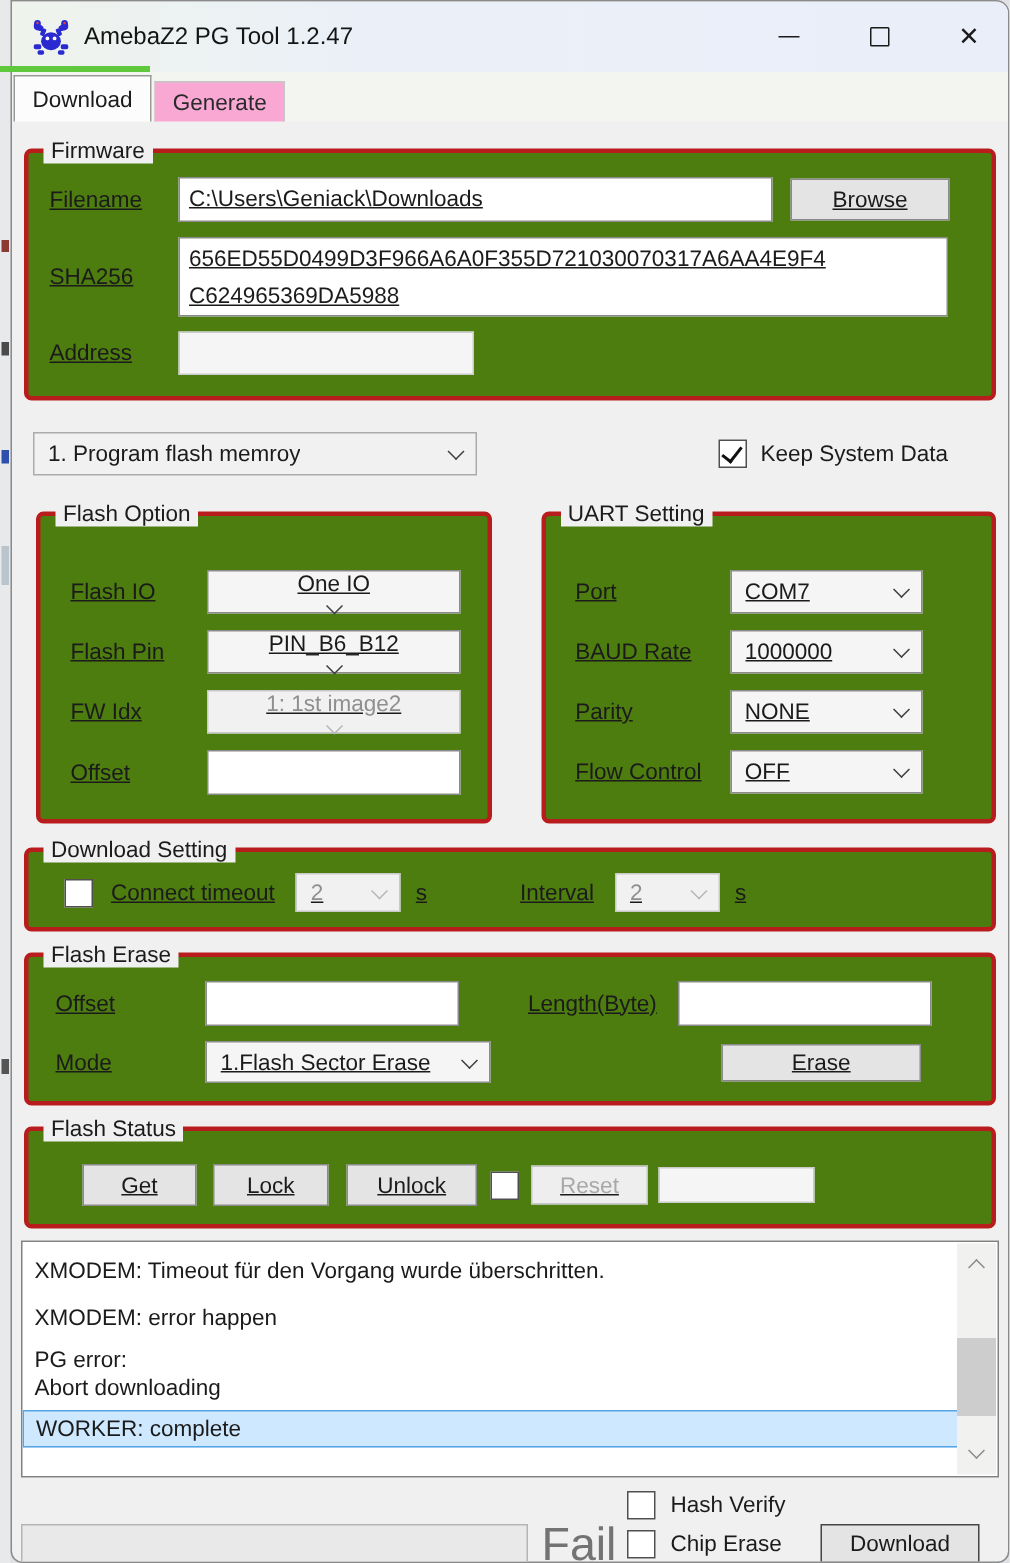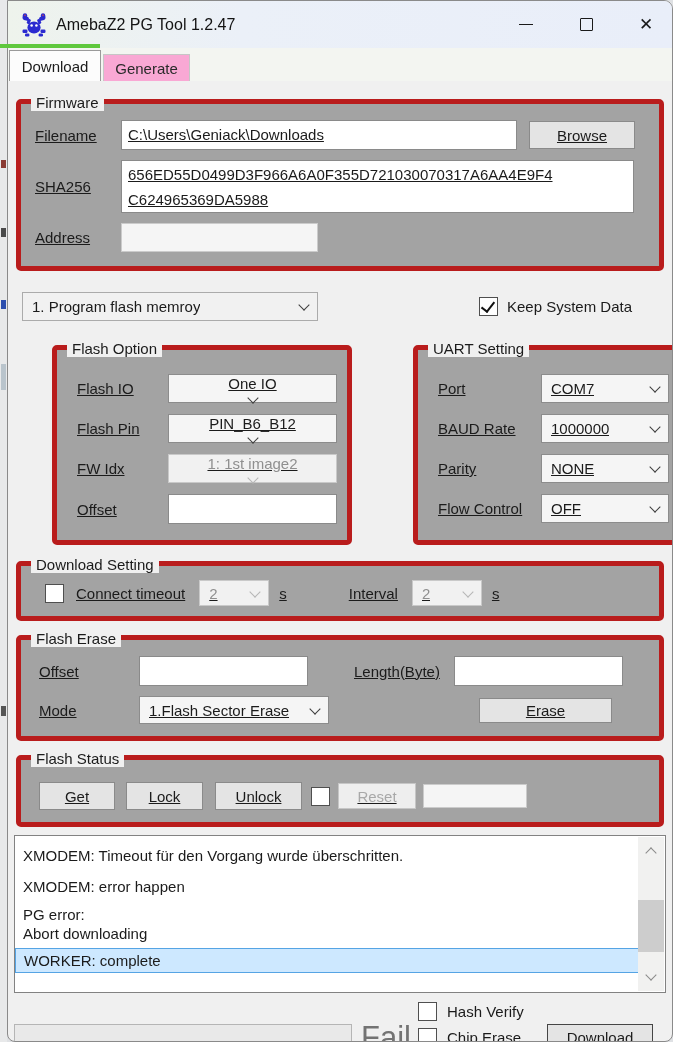--- a/index.html
+++ b/index.html
@@ -38,31 +38,31 @@
   .close-x{font-size:17px;color:#1a1a1a;line-height:1;}
 
   
   .tabstrip{height:33px;background:#f3f5f1;display:flex;align-items:flex-end;padding-left:1px;position:relative;}
   .tab{box-sizing:border-box;font-size:15px;display:flex;align-items:center;justify-content:center;}
   .tab.active{width:92px;height:31px;background:#fcfcfc;border:1px solid #9a9a9a;border-bottom:none;z-index:2;}
   .tab.inactive{width:87px;height:27px;background:#f9a8d4;border:1px solid #c6c6c6;border-bottom:none;margin-left:2px;color:#2a2a2a;}
 
   
   .content{position:relative;padding:4px 6px 0 6px;}
-  .group{position:relative;border:5px solid #b91c1c;border-radius:5px;background:#a3a3a3;box-sizing:border-box;}
+  .group{position:relative;border:3px solid #b91c1c;border-radius:5px;background:#4d7c0f;box-sizing:border-box;}
   .group-label{position:absolute;top:-10px;left:10px;background:#f0f0f0;padding:0 5px;font-size:15px;white-space:nowrap;}
   .frow{display:flex;align-items:center;text-decoration:underline;}
   .flabel{font-size:15px;flex:none;}
 
   .textbox{background:#fff;border:1px solid #8a8a8a;box-sizing:border-box;font-size:15px;overflow:hidden;}
   .inp{background:#fff;border:1px solid #8a8a8a;box-sizing:border-box;font:inherit;font-size:15px;padding:0 6px;outline:none;}
   .inp.disabled{background:#f5f5f5;border-color:#cbcbcb;}
 
   .btn{box-sizing:border-box;background:#e4e4e4;border:1px solid #8a8a8a;font-size:15px;
-    display:flex;align-items:center;justify-content:center;cursor:default;white-space:nowrap;}
+    display:flex;align-items:center;justify-content:center;cursor:default;white-space:nowrap;margin-left:18px;}
   .btn.disabled{color:#a8a8a8;border-color:#c6c6c6;background:#eeeeee;}
 
   .sel{box-sizing:border-box;display:flex;align-items:center;justify-content:space-between;
     padding:0 9px 0 9px;background:#f5f5f5;border:1px solid #8c8c8c;font-size:15px;height:28px;cursor:default;}
   .sel span{overflow:hidden;white-space:nowrap;}
   .chev{display:inline-block;width:7px;height:7px;border-right:1.5px solid #3d3d3d;border-bottom:1.5px solid #3d3d3d;
     transform:rotate(45deg);margin-top:-3px;flex:none;}
   .sel.disabled{color:#8f8f8f;border-color:#c9c9c9;background:#f1f1f1;}
   .sel.disabled .chev{border-color:#b6b6b6;}
 
@@ -82,21 +82,21 @@
   .fw .frow.last{margin-bottom:4px;}
   .inp.addr{width:197px;height:29px;}
 
   
   .actionrow{display:flex;align-items:center;margin:20px 2px 0 8px;height:30px;}
   .sel.mainsel{width:296px;height:29px;background:#f1f1f1;border-color:#ababab;}
   .cbrow.keep{margin-left:auto;margin-right:32px;}
 
   
   .cols{display:flex;margin:24px 2px 0 10px;gap:33px;}
-  .group.fo,.group.uart{width:307px;padding:24px 10px 16px 20px;margin-left:28px;}
+  .group.fo,.group.uart{width:307px;padding:36px 10px 16px 20px;}
   .fo .frow,.uart .frow{margin-bottom:11px;}
   .fo .frow:last-child,.uart .frow:last-child{margin-bottom:0;}
   .fo .flabel{width:91px;}
   .uart .flabel{width:103px;}
   .sel.w168{width:169px;height:29px;flex-direction:column;}
   .sel.w128{width:128px;height:29px;}
   .inp.w168{width:169px;height:30px;}
 
   
   .group.dls{margin:16px 2px 0 2px;padding:14px 10px 10px 24px;}

